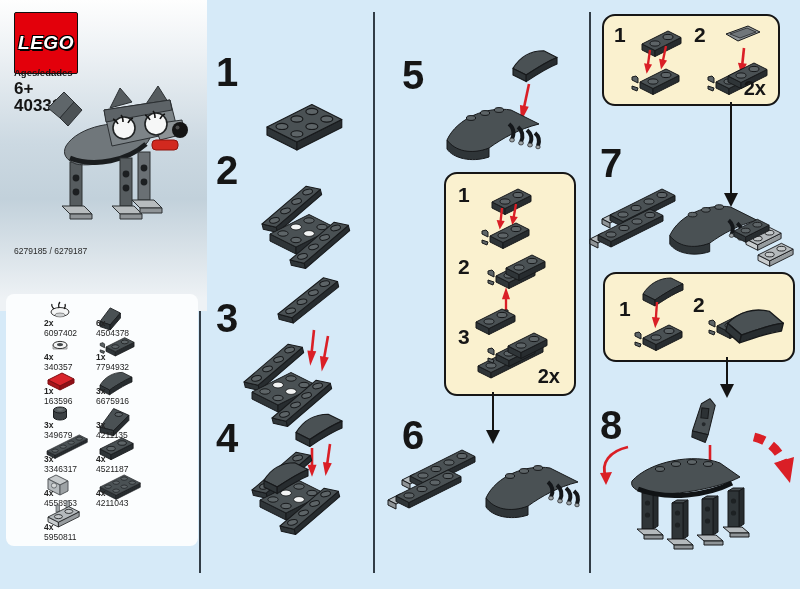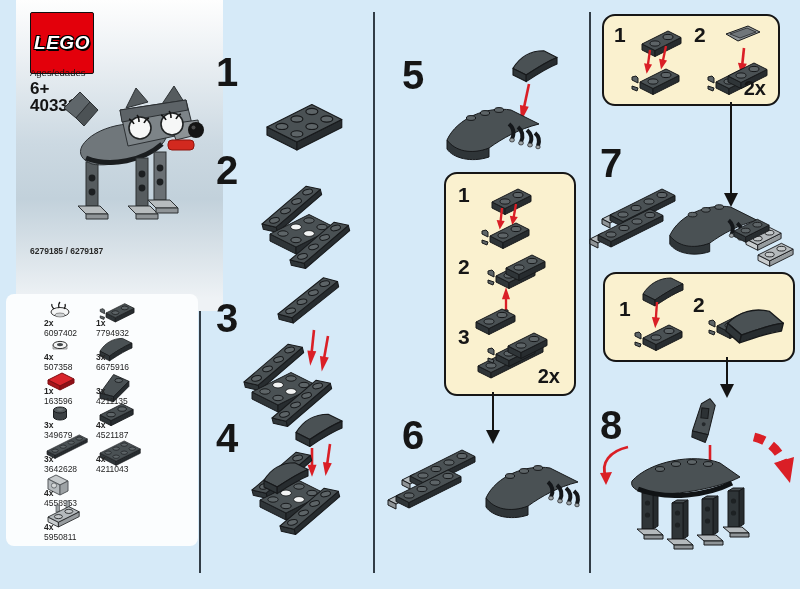--- a/index.html
+++ b/index.html
@@ -1,30 +1,30 @@
 <!DOCTYPE html>
 <html><head>
 <meta charset="utf-8">
 <style>
   html,body{margin:0;padding:0;background:#d6eaf8;}
   .page{position:relative;width:800px;height:589px;background:#d6eaf8;
         font-family:"Liberation Sans",sans-serif;overflow:hidden;}
   
   .divider{position:absolute;width:1.5px;background:#323d47;}
   
-  .photo-panel{position:absolute;left:16px;top:0;width:207px;height:311px;
+  .photo-panel{position:absolute;left:0;top:0;width:207px;height:311px;
      background:linear-gradient(180deg,#fefefe 0%,#eef2f5 16%,#ccd9e2 46%,#c2d1db 64%,#eef2f5 96%);}
   .lego-logo{position:absolute;left:14px;top:12px;width:62px;height:60px;background:#e3000b;
      border:1px solid #101010;display:flex;align-items:center;justify-content:center;border-radius:2px;}
   .lego-logo span{color:#fff;font-weight:bold;font-style:italic;font-size:19px;letter-spacing:.5px;
      text-shadow:1.5px 1.5px 0 #000,-1px -1px 0 #000,1px -1px 0 #000,-1px 1px 0 #000;}
-  .ages{position:absolute;left:14px;top:67px;font-size:9.5px;font-weight:normal;color:#141414;}
+  .ages{position:absolute;left:14px;top:67px;font-size:9.5px;font-weight:bold;color:#141414;}
   .agenum{position:absolute;left:14px;top:79px;font-size:17px;font-weight:bold;color:#141414;}
   .setnum{position:absolute;left:14px;top:96px;font-size:17px;font-weight:bold;color:#141414;}
-  .element-ids{position:absolute;left:14px;top:246px;font-size:8.5px;font-weight:bold;color:#2a2a2a;}
+  .element-ids{position:absolute;left:14px;top:246px;font-size:8.5px;font-weight:normal;color:#2a2a2a;}
   .dogsvg{position:absolute;left:20px;top:86px;}
   
   .parts-panel{position:absolute;left:6px;top:294px;width:192px;height:252px;background:#fbfdfe;border-radius:8px;}
   .parts-col{position:absolute;top:9px;display:flex;flex-direction:column;}
   .col-l{left:38px;width:56px;}
   .col-r{left:90px;width:86px;}
   .part{height:34px;}
   .part-icon{height:15px;margin-bottom:1px;}
   .part-icon svg{overflow:visible;display:block;}
   .part-qty{font-size:8.5px;font-weight:bold;color:#242424;line-height:1.15;}
@@ -243,21 +243,21 @@
       </div>
       <div class="part">
         <div class="part-icon">
           <svg width="36" height="15">
               <polygon points="9,8 9,12 23,12 23,8" fill="#d8dadb" stroke="#666" stroke-width="0.6"></polygon>
           <ellipse cx="16" cy="8" rx="7" ry="3.6" fill="#f4f5f5" stroke="#333"></ellipse>
           <ellipse cx="16" cy="7.6" rx="3" ry="1.6" fill="#44484a"></ellipse>
             </svg>
         </div>
         <div class="part-qty">4x</div>
-        <div class="part-id">507358</div>
+        <div class="part-id">340357</div>
       </div>
       <div class="part">
         <div class="part-icon">
           <svg width="36" height="15">
               <polygon points="4,9 18,2 30,8 16,15" fill="#d8242b" stroke="#7e0d12"></polygon>
           <polygon points="4,9 16,15 16,19 4,13" fill="#a8151b" stroke="#7e0d12"></polygon>
           <polygon points="16,15 30,8 30,12 16,19" fill="#8f1016" stroke="#7e0d12"></polygon>
             </svg>
         </div>
         <div class="part-qty">1x</div>
@@ -274,21 +274,21 @@
         <div class="part-qty">3x</div>
         <div class="part-id">349679</div>
       </div>
       <div class="part">
         <div class="part-icon">
           <svg width="44" height="15">
               <use href="#iso-p14" transform="translate(3,12) scale(0.62)"></use>
             </svg>
         </div>
         <div class="part-qty">3x</div>
-        <div class="part-id">3642628</div>
+        <div class="part-id">3346317</div>
       </div>
       <div class="part">
         <div class="part-icon">
           <svg width="36" height="17">
               <polygon points="4,6 12,2 24,8 16,12" fill="#c6cacc" stroke="#55595c"></polygon>
           <polygon points="4,6 16,12 16,22 4,16" fill="#b6bbbe" stroke="#55595c"></polygon>
           <polygon points="16,12 24,8 24,18 16,22" fill="#9da2a5" stroke="#55595c"></polygon>
           <circle cx="10" cy="12.5" r="2.6" fill="#d4d7d8" stroke="#6a6e71"></circle>
             </svg>
         </div>
@@ -302,20 +302,29 @@
           <rect x="22" y="-6" width="3.5" height="7" fill="#9da2a5" stroke="#55595c" stroke-width="0.7"></rect>
           <use href="#iso-p12l" transform="translate(4,10) scale(0.8)"></use>
             </svg>
         </div>
         <div class="part-qty">4x</div>
         <div class="part-id">5950811</div>
       </div>
     </div>
 
     <div class="parts-col col-r">
+      <div class="part">
+        <div class="part-icon">
+          <svg width="36" height="16">
+              <use href="#iso-slope1" transform="translate(4,10) scale(0.85)"></use>
+            </svg>
+        </div>
+        <div class="part-qty">6x</div>
+        <div class="part-id">4504378</div>
+      </div>
       <div class="part">
         <div class="part-icon">
           <svg width="36" height="15">
               <use href="#iso-clipplate" transform="translate(10,10) scale(0.72)"></use>
             </svg>
         </div>
         <div class="part-qty">1x</div>
         <div class="part-id">7794932</div>
       </div>
       <div class="part">

